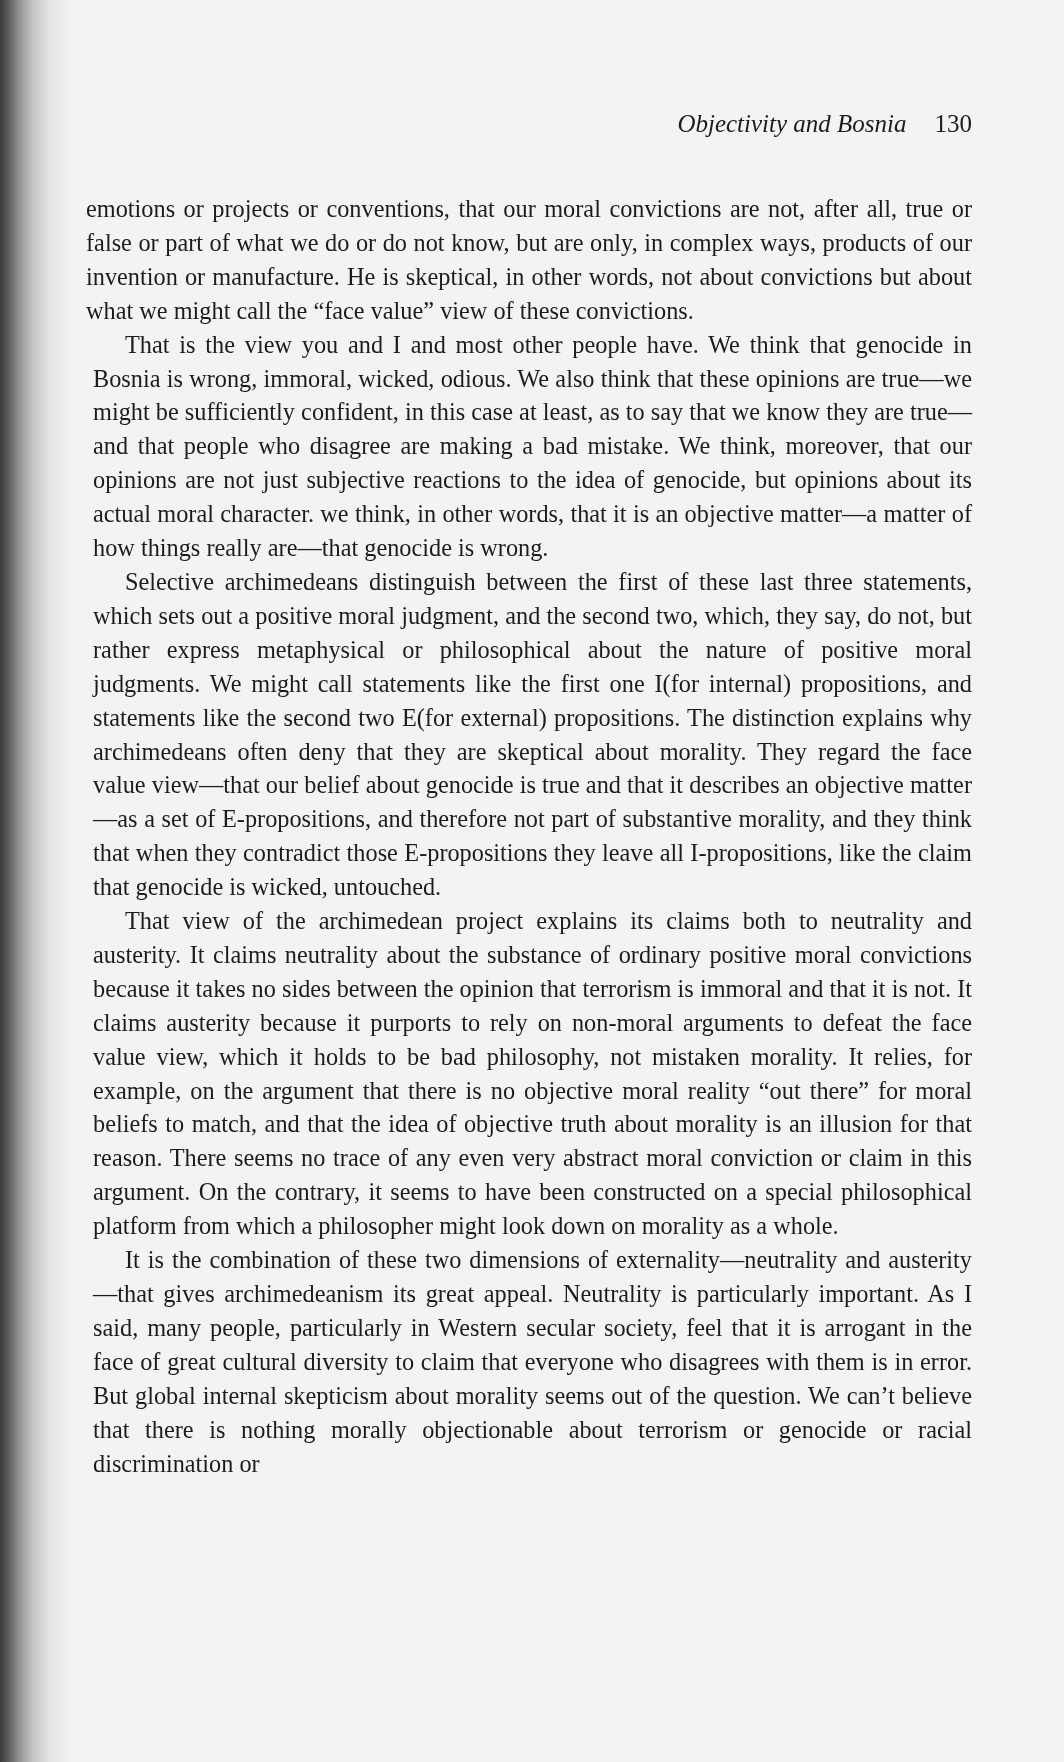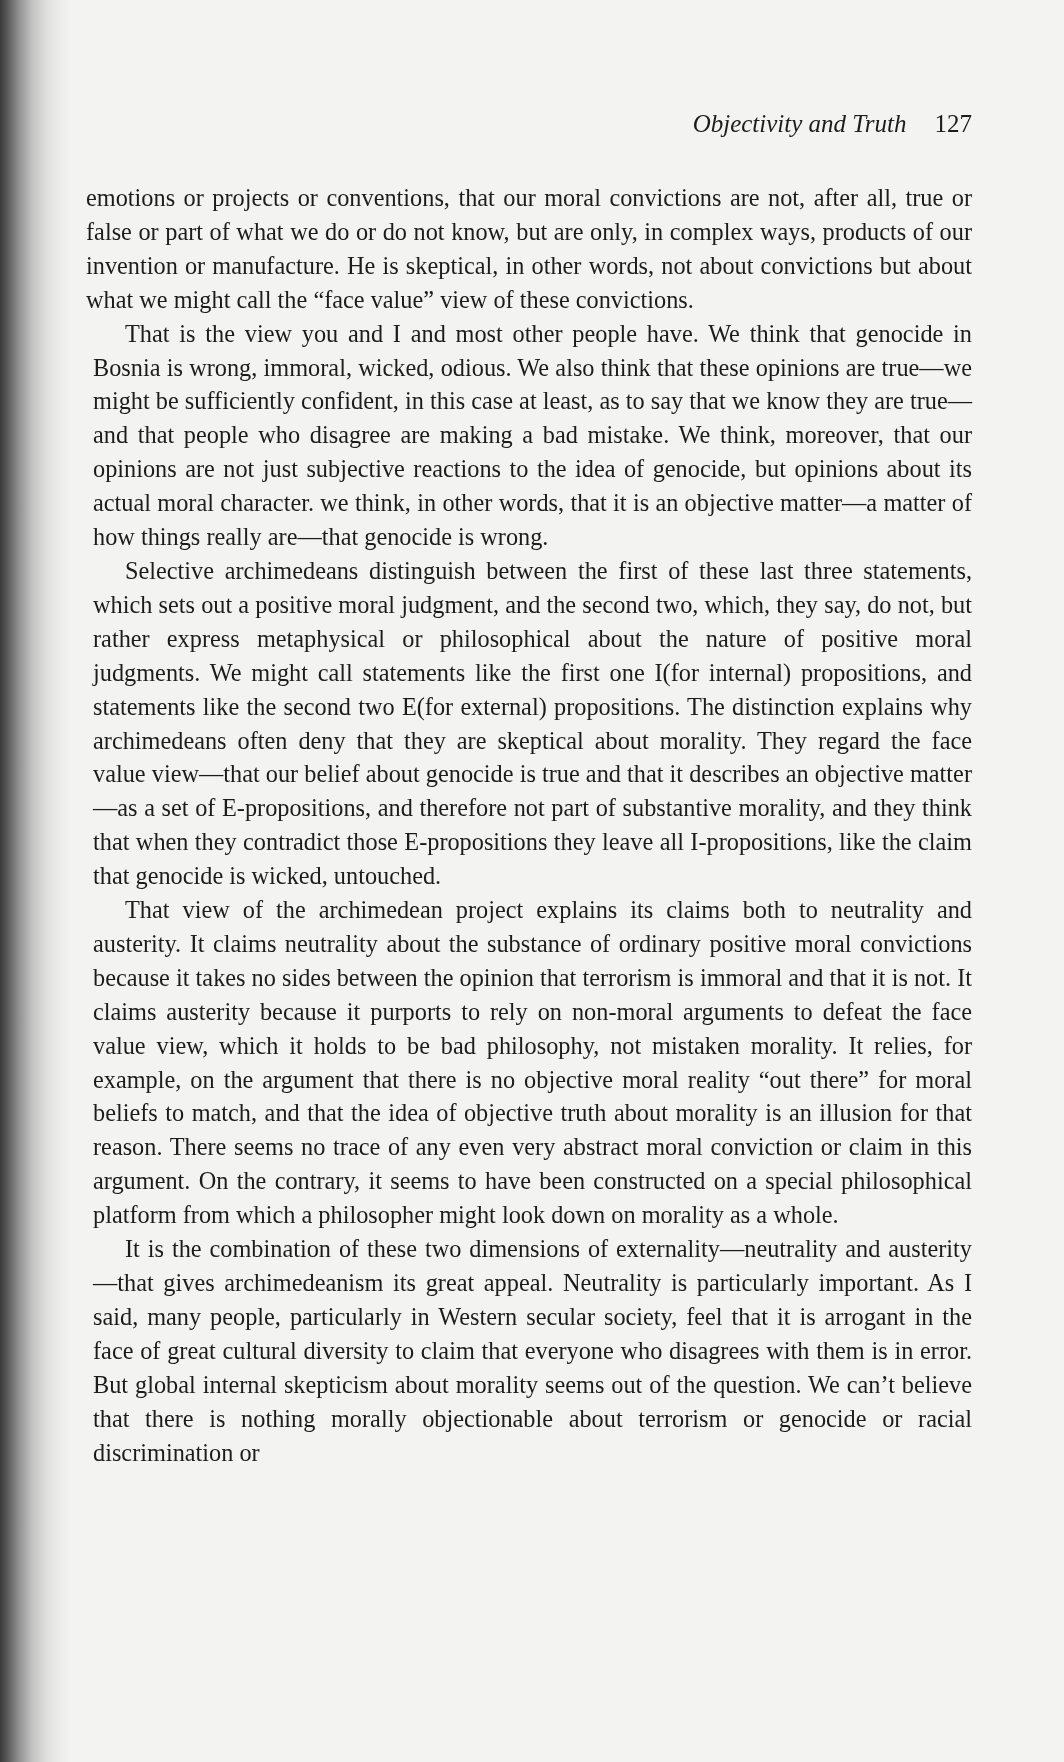--- a/index.html
+++ b/index.html
@@ -17,35 +17,35 @@
   .page {
     position: absolute; left: 86px; top: 0; width: 886px;
   }
   .running-head {
     position: absolute; top: 110px; right: 0;
     font-size: 25px; white-space: nowrap;
   }
   .running-title { font-style: italic; }
   .page-number { margin-left: 28px; }
   .body-text {
-    position: absolute; top: 181px; left: 0; width: 886px;
+    position: absolute; top: 192px; left: 0; width: 886px;
     font-size: 24.3px; line-height: 33.9px;
     text-align: justify;
   }
   .body-text p { margin: 0; text-indent: 0; }
   .body-text p.indent { text-indent: 32px; margin-left: 7px; }
 </style>
 </head>
 <body>
 
 <div class="gutter-shadow"></div>
 
 <div class="page">
   <div class="running-head">
-    <span class="running-title">Objectivity and Truth</span><span class="page-number">127</span>
+    <span class="running-title">Objectivity and Bosnia</span><span class="page-number">130</span>
   </div>
 
   <div class="body-text">
     <p>emotions or projects or conventions, that our moral convictions are not, after all, true or false or part of what we do or do not know, but are only, in complex ways, products of our invention or manufacture. He is skeptical, in other words, not about convictions but about what we might call the “face value” view of these convictions.</p>
     <p class="indent">That is the view you and I and most other people have. We think that genocide in Bosnia is wrong, immoral, wicked, odious. We also think that these opinions are true—we might be sufficiently confident, in this case at least, as to say that we know they are true—and that people who disagree are making a bad mistake. We think, moreover, that our opinions are not just subjective reactions to the idea of genocide, but opinions about its actual moral character. we think, in other words, that it is an objective matter—a matter of how things really are—that genocide is wrong.</p>
     <p class="indent">Selective archimedeans distinguish between the first of these last three statements, which sets out a positive moral judgment, and the second two, which, they say, do not, but rather express metaphysical or philosophical about the nature of positive moral judgments. We might call statements like the first one I(for internal) propositions, and statements like the second two E(for external) propositions. The distinction explains why archimedeans often deny that they are skeptical about morality. They regard the face value view—that our belief about genocide is true and that it describes an objective matter—as a set of E-propositions, and therefore not part of substantive morality, and they think that when they contradict those E-propositions they leave all I-propositions, like the claim that genocide is wicked, untouched.</p>
     <p class="indent">That view of the archimedean project explains its claims both to neutrality and austerity. It claims neutrality about the substance of ordinary positive moral convictions because it takes no sides between the opinion that terrorism is immoral and that it is not. It claims austerity because it purports to rely on non-moral arguments to defeat the face value view, which it holds to be bad philosophy, not mistaken morality. It relies, for example, on the argument that there is no objective moral reality “out there” for moral beliefs to match, and that the idea of objective truth about morality is an illusion for that reason. There seems no trace of any even very abstract moral conviction or claim in this argument. On the contrary, it seems to have been constructed on a special philosophical platform from which a philosopher might look down on morality as a whole.</p>
     <p class="indent">It is the combination of these two dimensions of externality—neutrality and austerity—that gives archimedeanism its great appeal. Neutrality is particularly important. As I said, many people, particularly in Western secular society, feel that it is arrogant in the face of great cultural diversity to claim that everyone who disagrees with them is in error. But global internal skepticism about morality seems out of the question. We can’t believe that there is nothing morally objectionable about terrorism or genocide or racial discrimination or</p>
   </div>
 </div>

